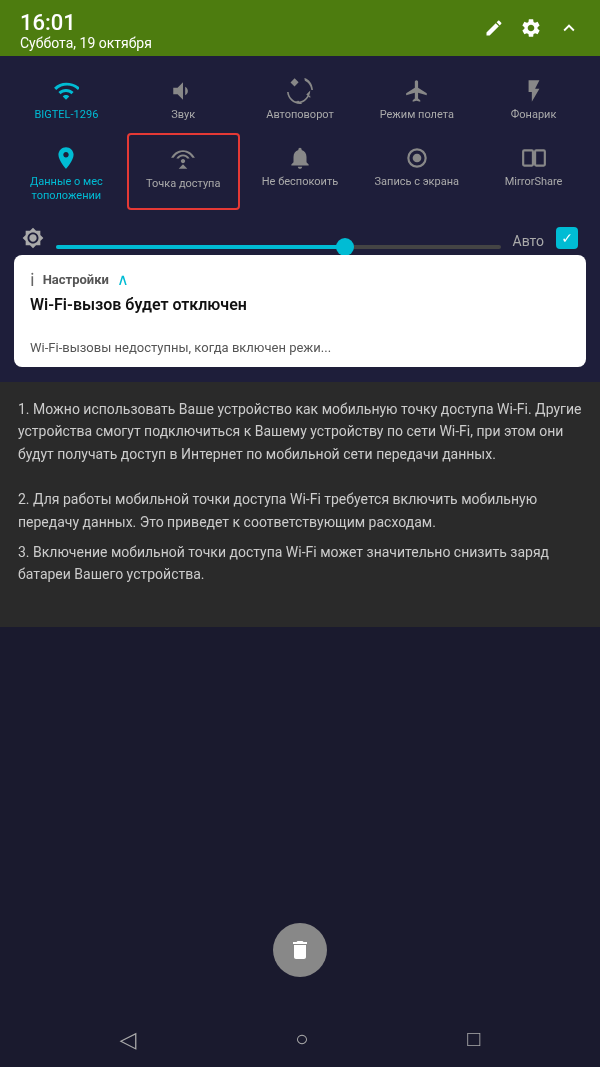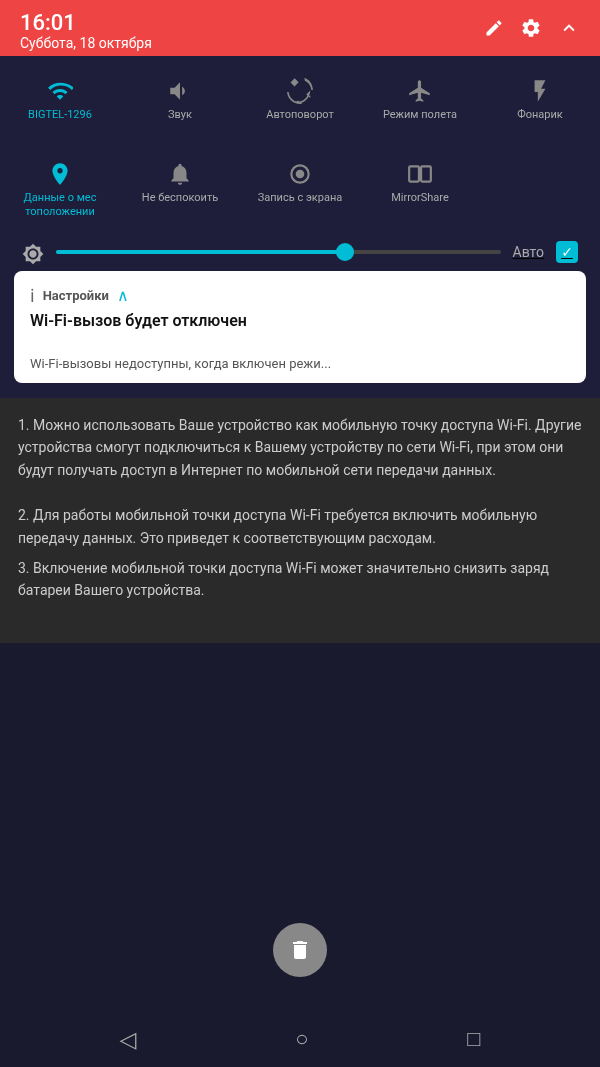--- a/index.html
+++ b/index.html
@@ -7,21 +7,21 @@
       width: 600px;
       height: 1067px;
       background: #1a1a2e;
       font-family: 'Roboto', Arial, sans-serif;
       overflow: hidden;
       position: relative;
     }
 
     
     .status-bar {
-      background: #ef4444;
+      background: #4d7c0f;
       padding: 10px 20px 5px 20px;
       display: flex;
       justify-content: space-between;
       align-items: flex-start;
     }
     .status-time {
       color: white;
       font-size: 22px;
       font-weight: 500;
     }
@@ -43,21 +43,21 @@
     
     .quick-settings {
       background: #1e1e3a;
       padding: 10px 10px 15px 10px;
     }
 
     
     .toggles-grid {
       display: grid;
       grid-template-columns: repeat(5, 1fr);
-      gap: 20px;
+      gap: 4px;
       margin-bottom: 8px;
     }
 
     .toggle-item {
       display: flex;
       flex-direction: column;
       align-items: center;
       padding: 8px 4px;
       cursor: pointer;
     }
@@ -82,24 +82,23 @@
     }
 
     .toggle-item.hotspot-highlighted {
       border: 2px solid #e53935;
       border-radius: 4px;
     }
 
     
     .brightness-row {
       display: flex;
-      align-items: center;
+      align-items: flex-end;
       gap: 12px;
       padding: 6px 12px;
-      text-decoration: underline;
     }
     .brightness-icon {
       color: #aaa;
       font-size: 22px;
     }
     .brightness-slider-container {
       flex: 1;
       position: relative;
       height: 4px;
       background: #444;
@@ -228,21 +227,21 @@
 
     
     svg { display: inline-block; vertical-align: middle; }
   </style>
 </head>
 <body>
 
 <div class="status-bar">
   <div>
     <div class="status-time">16:01</div>
-    <div class="status-date">Суббота, 18 октября</div>
+    <div class="status-date">Суббота, 19 октября</div>
   </div>
   <div class="status-icons">
     <span class="status-icon">
       <svg width="20" height="20" viewBox="0 0 24 24" fill="white">
           <path d="M3 17.25V21h3.75L17.81 9.94l-3.75-3.75L3 17.25zM20.71 7.04c.39-.39.39-1.02 0-1.41l-2.34-2.34c-.39-.39-1.02-.39-1.41 0l-1.83 1.83 3.75 3.75 1.83-1.83z"></path>
         </svg>
     </span>
     <span class="status-icon">
       <svg width="22" height="22" viewBox="0 0 24 24" fill="white">
           <path d="M19.14 12.94c.04-.3.06-.61.06-.94 0-.32-.02-.64-.07-.94l2.03-1.58c.18-.14.23-.41.12-.61l-1.92-3.32c-.12-.22-.37-.29-.59-.22l-2.39.96c-.5-.38-1.03-.7-1.62-.94l-.36-2.54c-.04-.24-.24-.41-.48-.41h-3.84c-.24 0-.43.17-.47.41l-.36 2.54c-.59.24-1.13.57-1.62.94l-2.39-.96c-.22-.08-.47 0-.59.22L2.74 8.87c-.12.21-.08.47.12.61l2.03 1.58c-.05.3-.09.63-.09.94s.02.64.07.94l-2.03 1.58c-.18.14-.23.41-.12.61l1.92 3.32c.12.22.37.29.59.22l2.39-.96c.5.38 1.03.7 1.62.94l.36 2.54c.05.24.24.41.48.41h3.84c.24 0 .44-.17.47-.41l.36-2.54c.59-.24 1.13-.56 1.62-.94l2.39.96c.22.08.47 0 .59-.22l1.92-3.32c.12-.22.07-.47-.12-.61l-2.01-1.58zM12 15.6c-1.98 0-3.6-1.62-3.6-3.6s1.62-3.6 3.6-3.6 3.6 1.62 3.6 3.6-1.62 3.6-3.6 3.6z"></path>
@@ -287,20 +286,26 @@
             <path d="M7 2v11h3v9l7-12h-4l4-8z" fill="currentColor"></path>
           </svg></div>
     <div class="toggle-label" style="color:#aaa">Фонарик</div>
   </div>
       <div class="toggle-item toggle-active">
     <div class="toggle-icon" style="color:#00bcd4"><svg width="26" height="26" viewBox="0 0 24 24">
             <path d="M12 2C8.13 2 5 5.13 5 9c0 5.25 7 13 7 13s7-7.75 7-13c0-3.87-3.13-7-7-7zm0 9.5c-1.38 0-2.5-1.12-2.5-2.5s1.12-2.5 2.5-2.5 2.5 1.12 2.5 2.5-1.12 2.5-2.5 2.5z" fill="currentColor"></path>
           </svg></div>
     <div class="toggle-label" style="color:#00bcd4">Данные о мес тоположении</div>
   </div>
+      <div class="toggle-item hotspot-highlighted">
+    <div class="toggle-icon" style="color:#888"><svg width="26" height="26" viewBox="0 0 24 24">
+            <path d="M12 3C6.95 3 3.15 5.85 1 10h2.3c1.95-3.27 5.13-5.5 8.7-5.5s6.75 2.23 8.7 5.5H23C20.85 5.85 17.05 3 12 3zm0 4c-2.61 0-4.83 1.38-6.13 3.5H8.1c1.03-1.3 2.6-2 3.9-2s2.87.7 3.9 2h2.23C16.83 8.38 14.61 7 12 7zm0 4c-1.1 0-2 .9-2 2s.9 2 2 2 2-.9 2-2-.9-2-2-2zm0 5l-4 4h8l-4-4z" fill="currentColor"></path>
+          </svg></div>
+    <div class="toggle-label" style="color:#aaa">Точка доступа</div>
+  </div>
       <div class="toggle-item">
     <div class="toggle-icon" style="color:#888"><svg width="26" height="26" viewBox="0 0 24 24">
             <path d="M12 22c1.1 0 2-.9 2-2h-4c0 1.1.9 2 2 2zm6-6v-5c0-3.07-1.64-5.64-4.5-6.32V4c0-.83-.67-1.5-1.5-1.5s-1.5.67-1.5 1.5v.68C7.63 5.36 6 7.92 6 11v5l-2 2v1h16v-1l-2-2z" fill="currentColor"></path>
           </svg></div>
     <div class="toggle-label" style="color:#aaa">Не беспокоить</div>
   </div>
       <div class="toggle-item">
     <div class="toggle-icon" style="color:#888"><svg width="26" height="26" viewBox="0 0 24 24">
             <circle cx="12" cy="12" r="8" stroke="currentColor" stroke-width="2" fill="none"></circle>
             <circle cx="12" cy="12" r="4" fill="currentColor"></circle>

